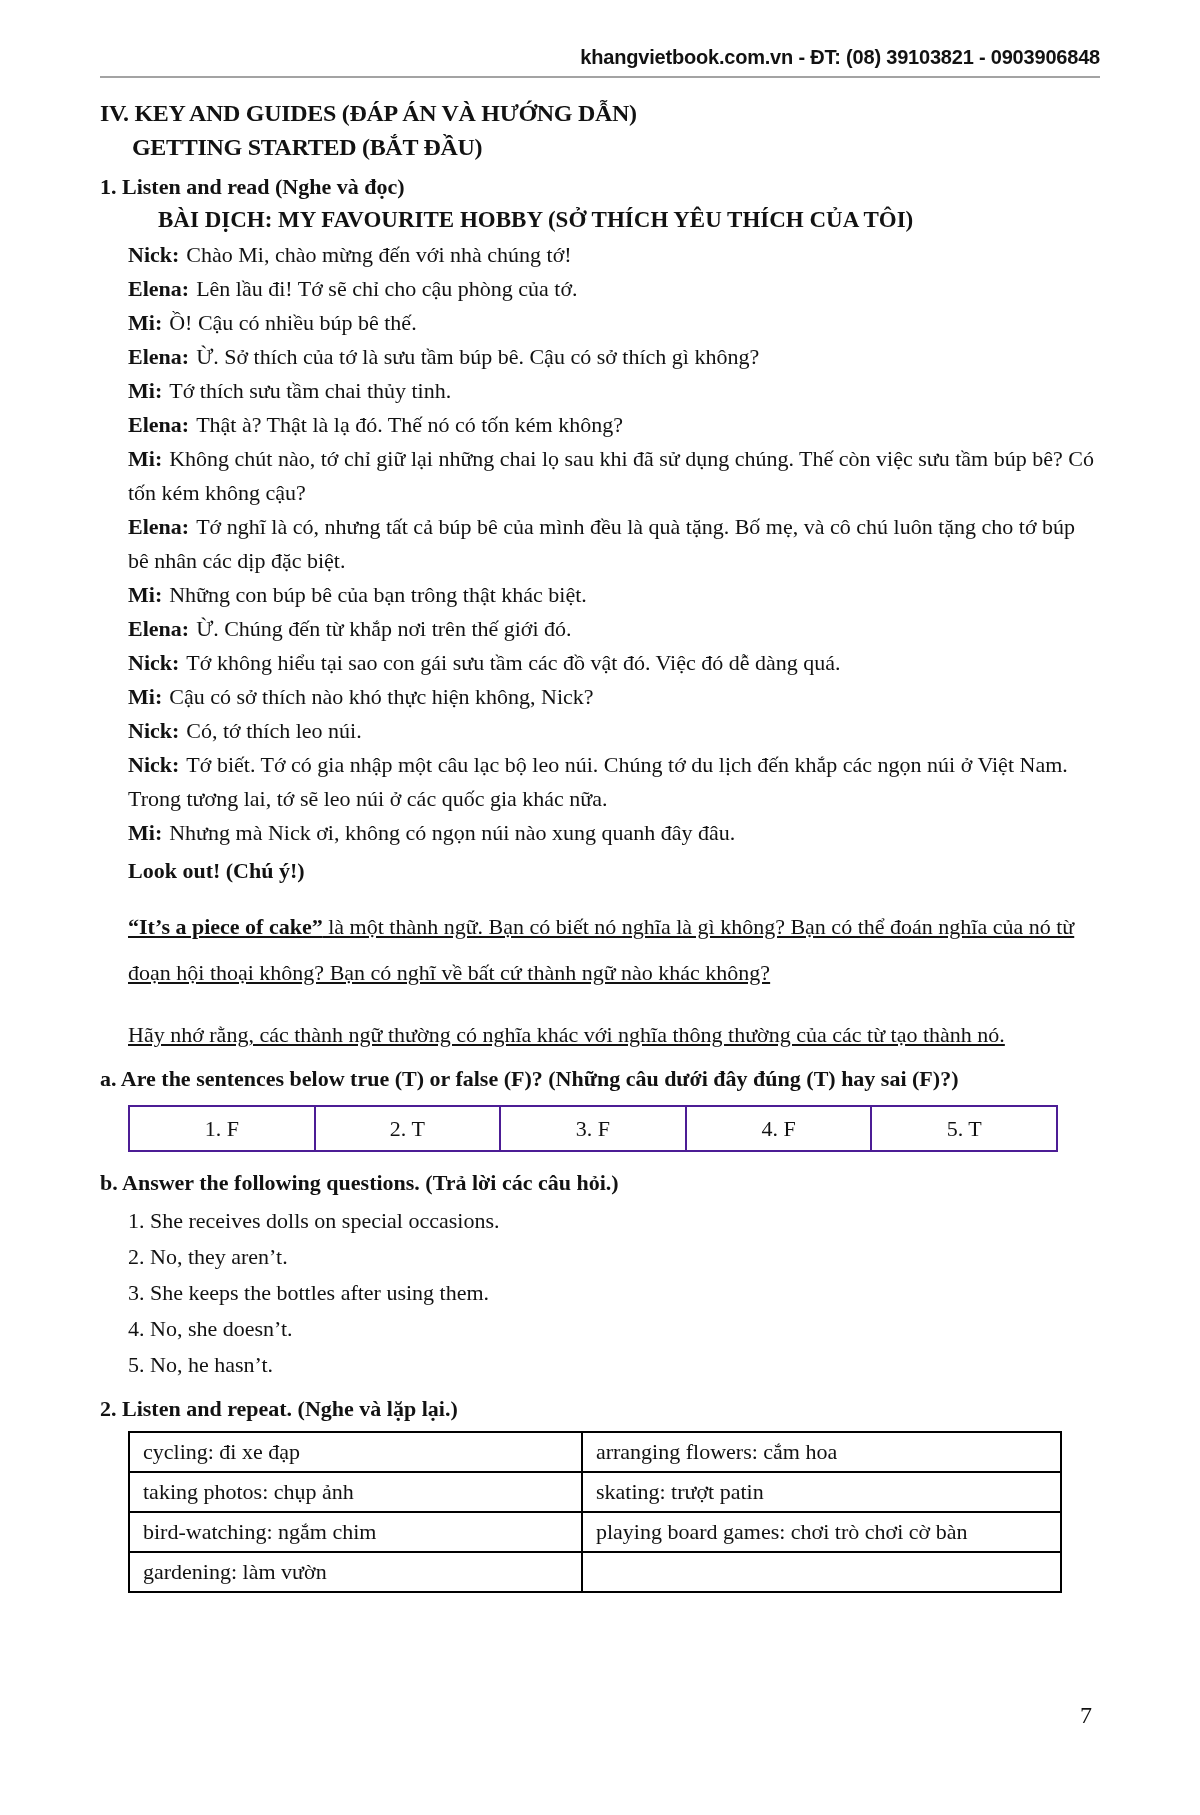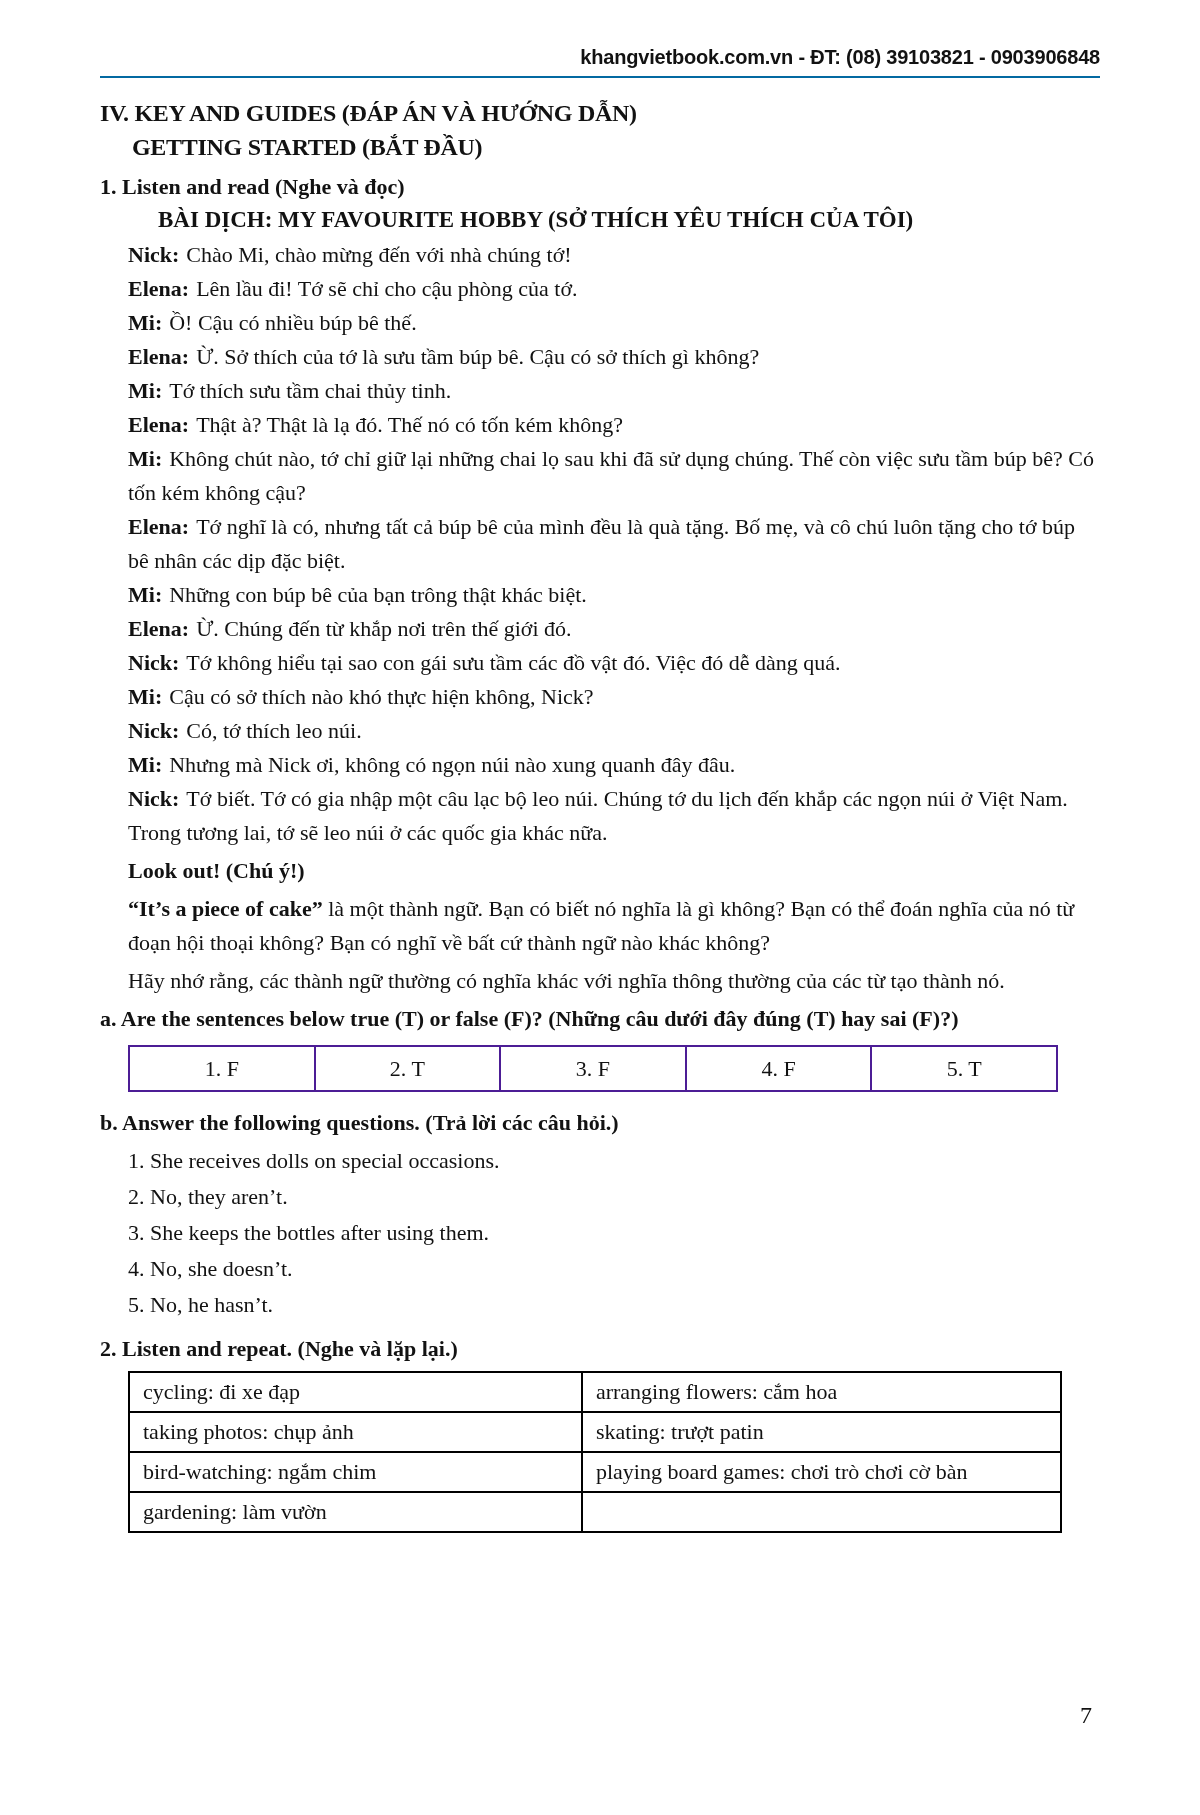--- a/index.html
+++ b/index.html
@@ -13,21 +13,21 @@
     color:#121212;
     font-family:"Liberation Serif", serif;
     font-size:22px;
   }
   .header {
     text-align:right;
     font-family:"Liberation Sans", sans-serif;
     font-weight:bold;
     font-size:20px;
     padding-bottom:7px;
-    border-bottom:2px solid #0369a1;
+    border-bottom:2px solid #a3a3a3;
     letter-spacing:-0.2px;
   }
   .main-heading {
     font-weight:bold;
     font-size:24px;
     margin-top:22px;
     letter-spacing:-0.3px;
   }
   .sub-heading {
     font-weight:bold;
@@ -51,22 +51,23 @@
     margin:0 0 0 28px;
     line-height:34px;
   }
   .speaker { margin-right:7px; }
   .lookout {
     font-weight:bold;
     margin:4px 0 0 28px;
     line-height:34px;
   }
   .idiom, .note {
-    margin:4px 0 0 28px;
-    line-height:34px;
+    margin:16px 0 0 28px;
+    line-height:46px;
+    text-decoration:underline;
   }
   .section-label {
     font-weight:bold;
     line-height:34px;
     margin-top:4px;
     padding-left:28px;
     text-indent:-28px;
   }
   .tf-table {
     width:930px;
@@ -128,22 +129,22 @@
     <p><b class="speaker">Elena:</b><span>Ừ. Sở thích của tớ là sưu tầm búp bê. Cậu có sở thích gì không?</span></p>
     <p><b class="speaker">Mi:</b><span>Tớ thích sưu tầm chai thủy tinh.</span></p>
     <p><b class="speaker">Elena:</b><span>Thật à? Thật là lạ đó. Thế nó có tốn kém không?</span></p>
     <p><b class="speaker">Mi:</b><span>Không chút nào, tớ chỉ giữ lại những chai lọ sau khi đã sử dụng chúng. Thế còn việc sưu tầm búp bê? Có tốn kém không cậu?</span></p>
     <p><b class="speaker">Elena:</b><span>Tớ nghĩ là có, nhưng tất cả búp bê của mình đều là quà tặng. Bố mẹ, và cô chú luôn tặng cho tớ búp bê nhân các dịp đặc biệt.</span></p>
     <p><b class="speaker">Mi:</b><span>Những con búp bê của bạn trông thật khác biệt.</span></p>
     <p><b class="speaker">Elena:</b><span>Ừ. Chúng đến từ khắp nơi trên thế giới đó.</span></p>
     <p><b class="speaker">Nick:</b><span>Tớ không hiểu tại sao con gái sưu tầm các đồ vật đó. Việc đó dễ dàng quá.</span></p>
     <p><b class="speaker">Mi:</b><span>Cậu có sở thích nào khó thực hiện không, Nick?</span></p>
     <p><b class="speaker">Nick:</b><span>Có, tớ thích leo núi.</span></p>
+    <p><b class="speaker">Nick:</b><span>Tớ biết. Tớ có gia nhập một câu lạc bộ leo núi. Chúng tớ du lịch đến khắp các ngọn núi ở Việt Nam. Trong tương lai, tớ sẽ leo núi ở các quốc gia khác nữa.</span></p>
     <p><b class="speaker">Mi:</b><span>Nhưng mà Nick ơi, không có ngọn núi nào xung quanh đây đâu.</span></p>
-    <p><b class="speaker">Nick:</b><span>Tớ biết. Tớ có gia nhập một câu lạc bộ leo núi. Chúng tớ du lịch đến khắp các ngọn núi ở Việt Nam. Trong tương lai, tớ sẽ leo núi ở các quốc gia khác nữa.</span></p>
   </div>
 
   <p class="lookout">Look out! (Chú ý!)</p>
 
   <p class="idiom"><b>“It’s a piece of cake”</b><span> là một thành ngữ. Bạn có biết nó nghĩa là gì không? Bạn có thể đoán nghĩa của nó từ đoạn hội thoại không? Bạn có nghĩ về bất cứ thành ngữ nào khác không?</span></p>
 
   <p class="note">Hãy nhớ rằng, các thành ngữ thường có nghĩa khác với nghĩa thông thường của các từ tạo thành nó.</p>
 
   <div class="section-label">a. Are the sentences below true (T) or false (F)? (Những câu dưới đây đúng (T) hay sai (F)?)</div>
 

